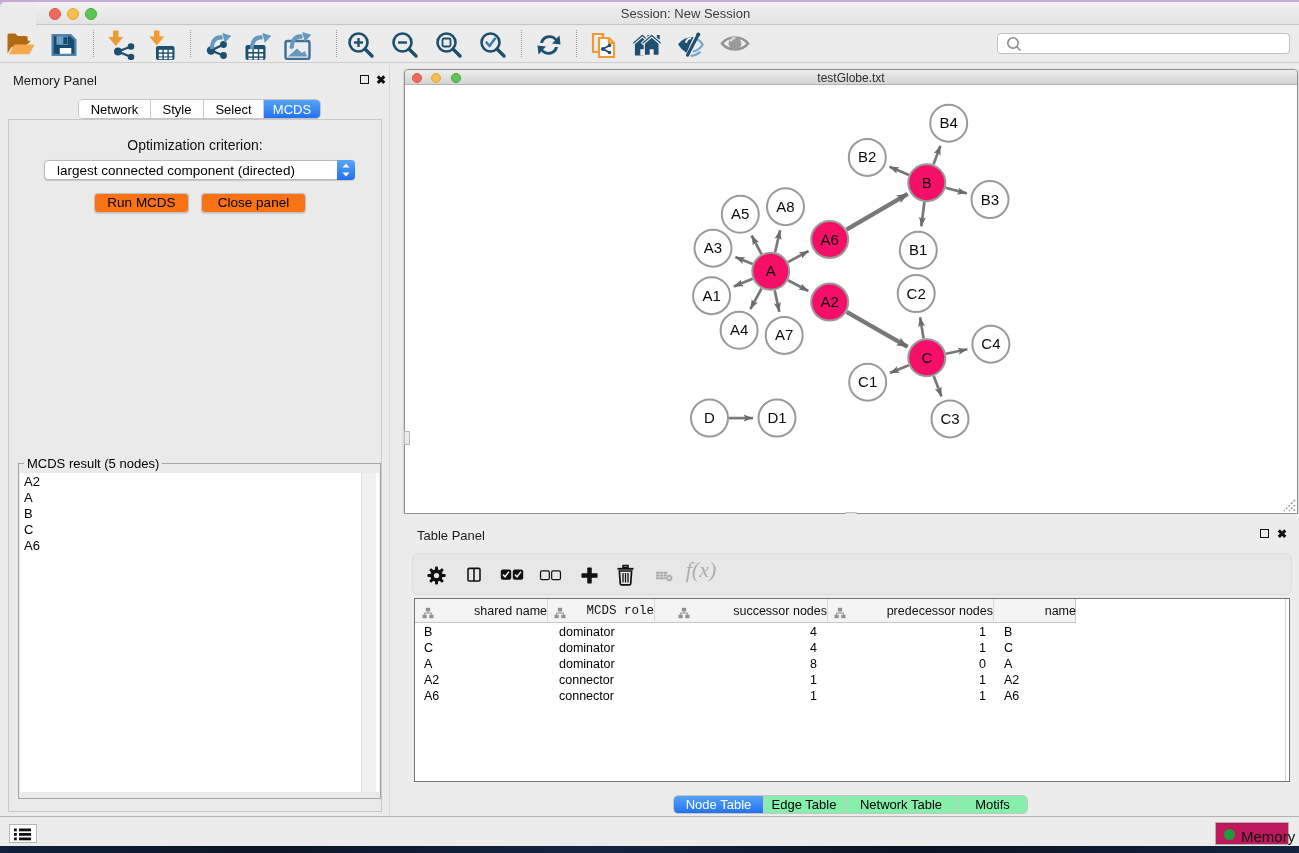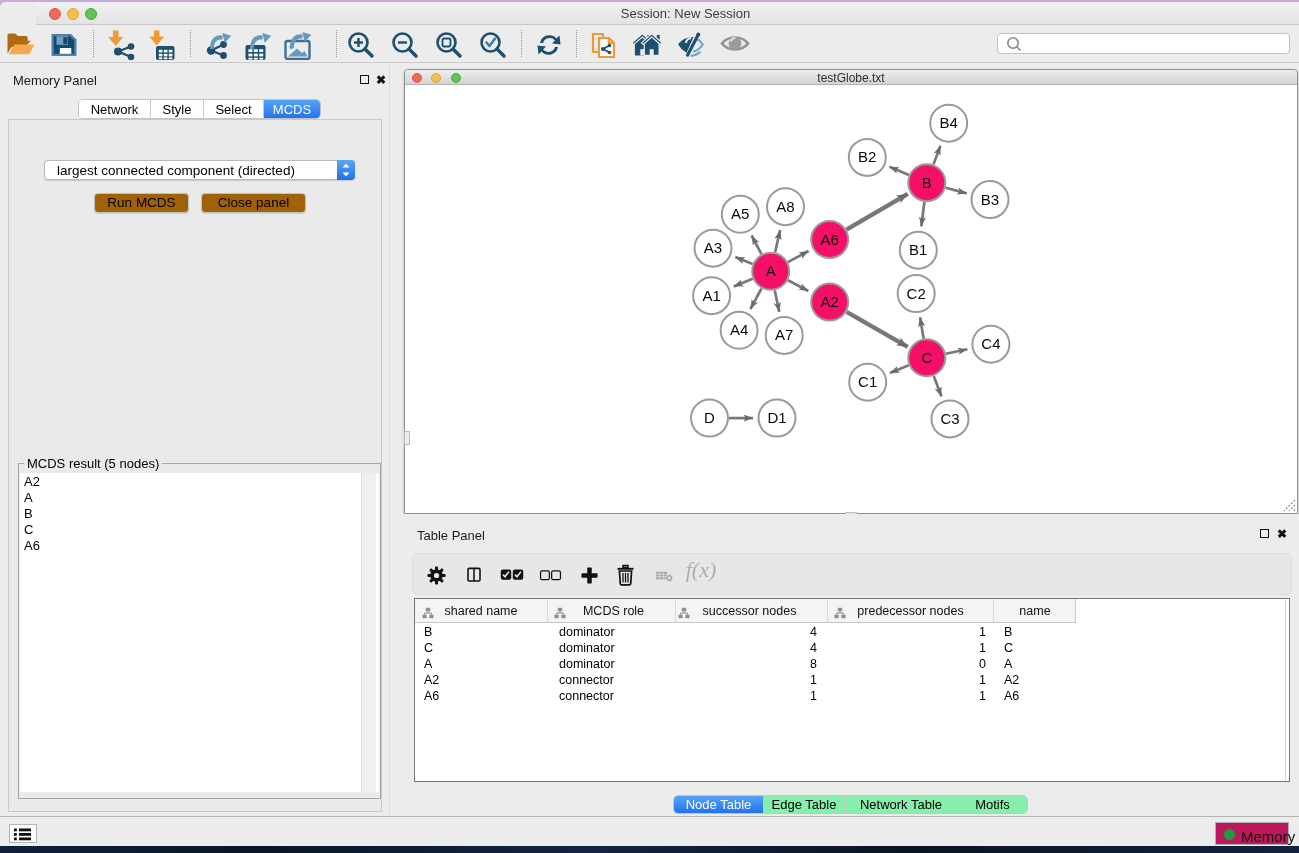--- a/index.html
+++ b/index.html
@@ -26,21 +26,21 @@
 .wicon-x { position:absolute; font-size:12px; font-weight:bold; color:#111; }
 .tabs { position:absolute; display:flex; border:1px solid #c3c3c3; border-radius:5px; overflow:hidden; background:#fff; }
 .tabs .tab { font-size:13px; color:#000; text-align:center; line-height:19px; background:#fff; border-right:1px solid #c9c9c9; }
 .tabs .tab:last-child { border-right:none; }
 .tabs .sel { background:linear-gradient(#55a4f6,#2372ee); color:#fff; }
 #cpane { position:absolute; left:8px; top:54px; width:374px; height:693px; background:#eaeaea; border:1px solid #c9c9c9; }
 #optlabel { position:absolute; left:0; top:72px; width:390px; text-align:center; font-size:14px; color:#111; }
 #combo { position:absolute; left:44px; top:95px; width:311px; height:20px; background:#fff; border:1px solid #b9b9b9; border-radius:4px; box-shadow:0 0.5px 1px rgba(0,0,0,.15); }
 #combo .ctext { position:absolute; left:12px; top:2px; font-size:13.5px; color:#000; }
 #combo .stepper { position:absolute; right:-1px; top:-1px; width:18px; height:20px; background:linear-gradient(#5aa7f8,#1f6fed); border-radius:0 4px 4px 0; }
-.btn { position:absolute; height:20px; background:#a16207; border:1px solid #c3c3c3; border-radius:4px; font-size:13.5px; color:#000; text-align:center; line-height:18px; box-shadow:0 0.5px 1px rgba(0,0,0,.12); }
+.btn { position:absolute; height:20px; background:#f97316; border:1px solid #c3c3c3; border-radius:4px; font-size:13.5px; color:#000; text-align:center; line-height:18px; box-shadow:0 0.5px 1px rgba(0,0,0,.12); }
 #fieldset { position:absolute; left:18px; top:398px; width:363px; height:336px; border:1px solid #a6a6a6; }
 #fieldset .legend { position:absolute; left:5px; top:-8px; background:#eaeaea; padding:0 3px; font-size:13px; color:#000; }
 #mlist { position:absolute; left:1px; top:9px; width:359px; height:319px; background:#fff; font-size:13px; color:#000; line-height:16px; padding:1px 0 0 4px; }
 #mtrack { position:absolute; right:4px; top:9px; width:15px; height:319px; background:#f0f0f0; border-left:1px solid #dcdcdc; }
 
 #listbtn { position:absolute; left:9px; top:822px; width:28px; height:19px; background:#fdfdfd; border:1px solid #b5b5b5; }
 #membtn { position:absolute; left:1215px; top:820px; width:74px; height:23px; background:#be185d; border:1px solid #b0b0b0; font-size:15px; color:#111; }
 #membtn .dot { position:absolute; left:8px; top:6px; width:11px; height:11px; border-radius:50%; background:#1c9c3c; }
 #membtn .mtx { position:absolute; left:25px; top:5px; }
 
@@ -50,21 +50,21 @@
 #nettitle .t1 { left:7px; background:#ee6a5f; border:1px solid #dd5448; }
 #nettitle .t2 { left:26px; background:#f5bf4f; border:1px solid #deA730; }
 #nettitle .t3 { left:46px; background:#5fc454; border:1px solid #47a93b; }
 #nettitle .ttext { position:absolute; top:1px; width:100%; text-align:center; font-size:12px; color:#2e2e2e; }
 
 #tpanel { position:absolute; left:391px; top:512px; width:908px; height:374px; background:#ececec; }
 #tpanel .ptitle { position:absolute; left:26px; top:14px; font-size:13px; color:#1c1c1c; }
 #ttoolbar { position:absolute; left:21px; top:39px; width:880px; height:42px; background:#e7e7e7; border:1px solid #dedede; border-radius:6px; }
 #ttable { position:absolute; left:23px; top:84px; width:876px; height:184px; background:#fff; border:1px solid #757575; }
 #thead { position:absolute; left:0; top:0; width:661px; height:24px; background:#f4f4f4; border-bottom:1px solid #c6c6c6; border-right:1px solid #c6c6c6; }
-.hcell { position:absolute; top:0; height:24px; font-size:12.5px; color:#111; text-align:center; line-height:24px; border-right:1px solid #d9d9d9; }
+.hcell { position:absolute; top:0; height:24px; font-size:12.5px; color:#111; text-align:right; line-height:24px; border-right:1px solid #d9d9d9; }
 .hcell:last-child { border-right:none; }
 .trow { position:absolute; font-size:12.5px; color:#000; height:16px; line-height:16px; }
 #ttabs { position:absolute; left:282px; top:281px; display:flex; border:1px solid #c5c5c5; border-radius:5px; overflow:hidden; background:#fff; }
 #ttabs .tab { font-size:13px; color:#000; text-align:center; line-height:17px; background:#86efac; border-right:1px solid #c9c9c9; }
 #ttabs .tab:last-child { border-right:none; }
 #ttabs .sel { background:linear-gradient(#55a4f6,#2372ee); color:#fff; }
 </style>
 </head>
 <body>
 <div id="app">
@@ -217,20 +217,21 @@
     <div class="ptitle">Memory Panel</div>
     <div class="wicon-sq" style="left:360px; top:10px;"></div>
     <div class="wicon-x" style="left:376px; top:8px;">✖</div>
     <div class="tabs" style="left:78px; top:34px; height:20px;">
       <div class="tab" style="width:72px;">Network</div>
       <div class="tab" style="width:53px;">Style</div>
       <div class="tab" style="width:60px;">Select</div>
       <div class="tab sel" style="width:56px;">MCDS</div>
     </div>
     <div id="cpane"></div>
+    <div id="optlabel">Optimization criterion:</div>
     <div id="combo">
       <div class="ctext">largest connected component (directed)</div>
       <div class="stepper">
           <svg width="16" height="18" style="position:absolute;left:0.5px;top:1px;">
             <path d="M8 2.5 L11.5 6.5 H4.5 Z" fill="#fff"></path>
             <path d="M8 15.5 L4.5 11.5 H11.5 Z" fill="#fff"></path>
           </svg>
         </div>
     </div>
     <div class="btn" style="left:94px; top:128px; width:95px;">Run MCDS</div>
@@ -399,21 +400,21 @@
               <rect x="7.3" y="7.7" width="4.2" height="3.5" fill="#909090"></rect>
               <path d="M6 4.3 V6 M2.6 7.7 V6 H9.4 V7.7" stroke="#909090" stroke-width="1" fill="none"></path>
             </svg></div>
           <div style="position:absolute; left:419px; top:6px;"><svg width="12" height="12" viewBox="0 0 12 12">
               <rect x="3.8" y="0.8" width="4.4" height="3.5" fill="#909090"></rect>
               <rect x="0.5" y="7.7" width="4.2" height="3.5" fill="#909090"></rect>
               <rect x="7.3" y="7.7" width="4.2" height="3.5" fill="#909090"></rect>
               <path d="M6 4.3 V6 M2.6 7.7 V6 H9.4 V7.7" stroke="#909090" stroke-width="1" fill="none"></path>
             </svg></div>
         <div class="hcell" style="left:0; width:133px;">shared name</div>
-        <div class="hcell" style="left:137px; width:124px;">MCDS role</div>
+        <div class="hcell" style="left:116px; width:124px;font-family:Liberation Mono, monospace;">MCDS role</div>
         <div class="hcell" style="left:257px; width:156px;">successor nodes</div>
         <div class="hcell" style="left:413px; width:166px;">predecessor nodes</div>
         <div class="hcell" style="left:579px; width:82px;">name</div>
       </div>
       <div class="trow" style="left:9px; top:25px; width:120px;">B</div>
 <div class="trow" style="left:144px; top:25px; width:110px;">dominator</div>
 <div class="trow" style="left:257px; top:25px; width:145px; text-align:right;">4</div>
 <div class="trow" style="left:413px; top:25px; width:158px; text-align:right;">1</div>
 <div class="trow" style="left:589px; top:25px; width:80px;">B</div>
 <div class="trow" style="left:9px; top:41px; width:120px;">C</div>

